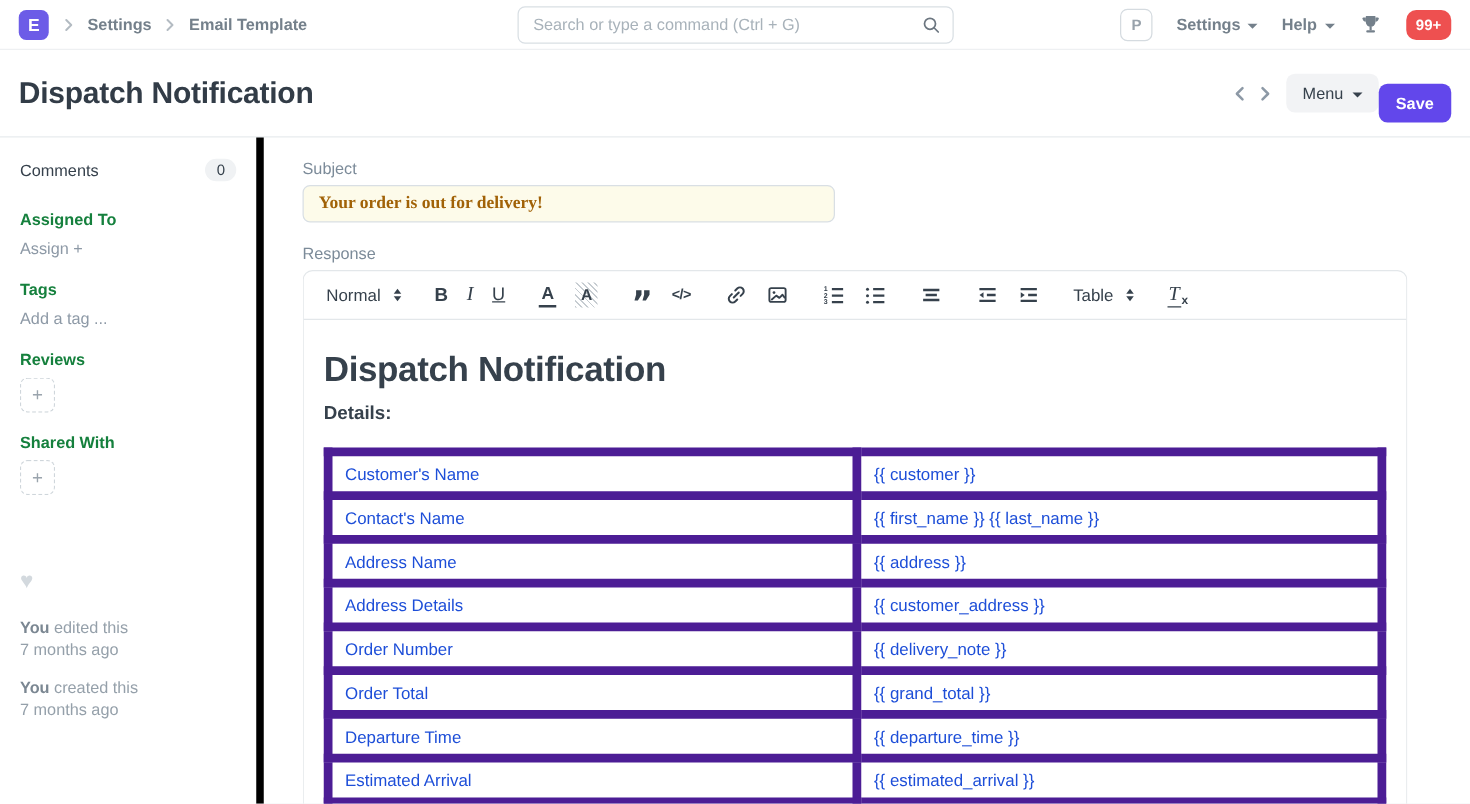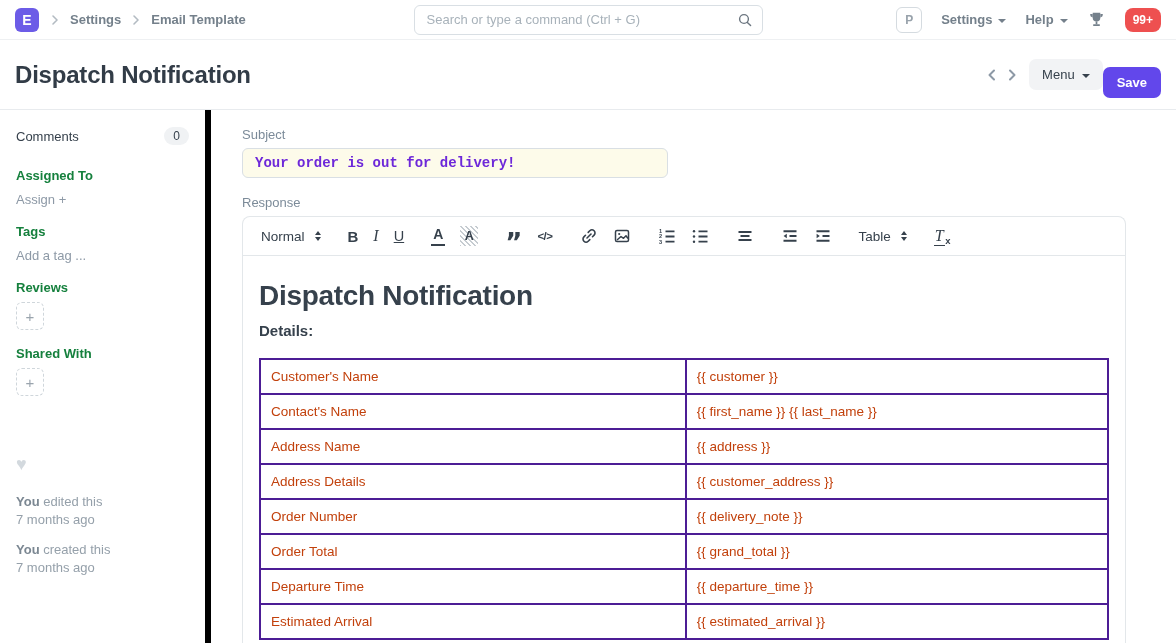--- a/index.html
+++ b/index.html
@@ -44,21 +44,21 @@
   .side-section { margin-bottom:16px; }
   .side-heading { font-size:13px; font-weight:600; color:#15803d; margin-bottom:7px; }
   .side-link { font-size:13px; color:#8d99a6; cursor:pointer; }
   .plus-btn { width:28px; height:28px; border:1px dashed #cfd6db; border-radius:6px; color:#9aa4ad; font-size:15px; line-height:1; display:flex; align-items:center; justify-content:center; margin-top:5px; cursor:pointer; background:#fff; }
   .heart { color:#d3d9de; font-size:18px; margin:42px 0 18px; cursor:pointer; }
   .meta { font-size:13px; color:#95a0aa; line-height:1.35; margin-bottom:13px; }
   .meta .who { font-weight:600; color:#7b8792; }
   
   .main { flex:1; padding:17px 50px 0 31px; overflow:hidden; }
   .field-label { font-size:13px; color:#7c8b99; margin-bottom:6px; }
-  .subject-input { width:426px; height:30px; background:#fdfbea; border:1px solid #d9dfe4; border-radius:6px; font-weight:700; font-size:14px; color:#6d28d9; padding:0 12px; margin-bottom:17px; font-family:Liberation Mono, monospace; outline:none; }
+  .subject-input { width:426px; height:30px; background:#fdfbea; border:1px solid #d9dfe4; border-radius:6px; font-weight:700; font-size:14px; color:#a16207; padding:0 12px; margin-bottom:17px; font-family:Liberation Serif, serif; outline:none; }
   
   .editor { border:1px solid #e3e7ea; border-bottom:none; border-radius:8px 8px 0 0; }
   .toolbar { display:flex; align-items:center; padding:9px 18px; border-bottom:1px solid #e3e7ea; color:#36414c; }
   .tb-group { display:flex; align-items:center; gap:15px; margin-right:27px; }
   .tb-group:last-child { margin-right:0; }
   .tb-item { display:flex; align-items:center; cursor:pointer; font-size:14px; color:#36414c; min-height:20px; }
   .tb-select { font-size:13.5px; gap:10px; }
   .updown { display:inline-flex; flex-direction:column; align-items:center; }
   .updown i { display:block; width:0; height:0; border-left:3.5px solid transparent; border-right:3.5px solid transparent; }
   .updown .up { border-bottom:4.5px solid #36414c; margin-bottom:2.5px; }
@@ -70,21 +70,21 @@
   .hl-a { width:18px; height:17px; align-items:center; justify-content:center; font-size:12.5px; font-weight:600; background:repeating-linear-gradient(45deg,#c6ccd1 0 1px, transparent 1px 3.5px); }
   .quote-glyph { font-weight:700; font-size:26px; line-height:0; position:relative; top:7px; font-family:"DejaVu Sans", sans-serif; }
   .code-glyph { font-size:11.5px; font-weight:700; letter-spacing:-0.5px; }
   .tx { display:flex; align-items:flex-end; }
   .tx-t { font-family:"Liberation Serif", serif; font-style:italic; font-size:16px; line-height:1; border-bottom:1.5px solid #36414c; padding:0 1px 1px; }
   .tx-x { font-size:9.5px; font-weight:800; margin-left:0.5px; }
   .editor-content { padding:24px 16px 0; min-height:420px; }
   .doc-heading { font-size:28px; font-weight:600; color:#36414c; margin:0 0 10px; letter-spacing:-0.3px; }
   .doc-sub { font-size:15px; font-weight:700; color:#36414c; margin:0 0 19px; }
   .doc-table { border-collapse:collapse; width:100%; table-layout:fixed; }
-  .doc-table td { border:2px solid #4c1d95; font-size:13.5px; padding:0 10px; height:35px; color:#c2410c; background:#fff; }
+  .doc-table td { border:7px solid #4c1d95; font-size:13.5px; padding:0 10px; height:35px; color:#1d4ed8; background:#fff; }
   .doc-table td.label-cell { width:50.2%; }
   svg { display:block; }
 </style>
 </head>
 <body>
 
 <header class="navbar">
   <div class="nav-left">
     <div class="logo">E</div>
     <span class="crumb-sep">

